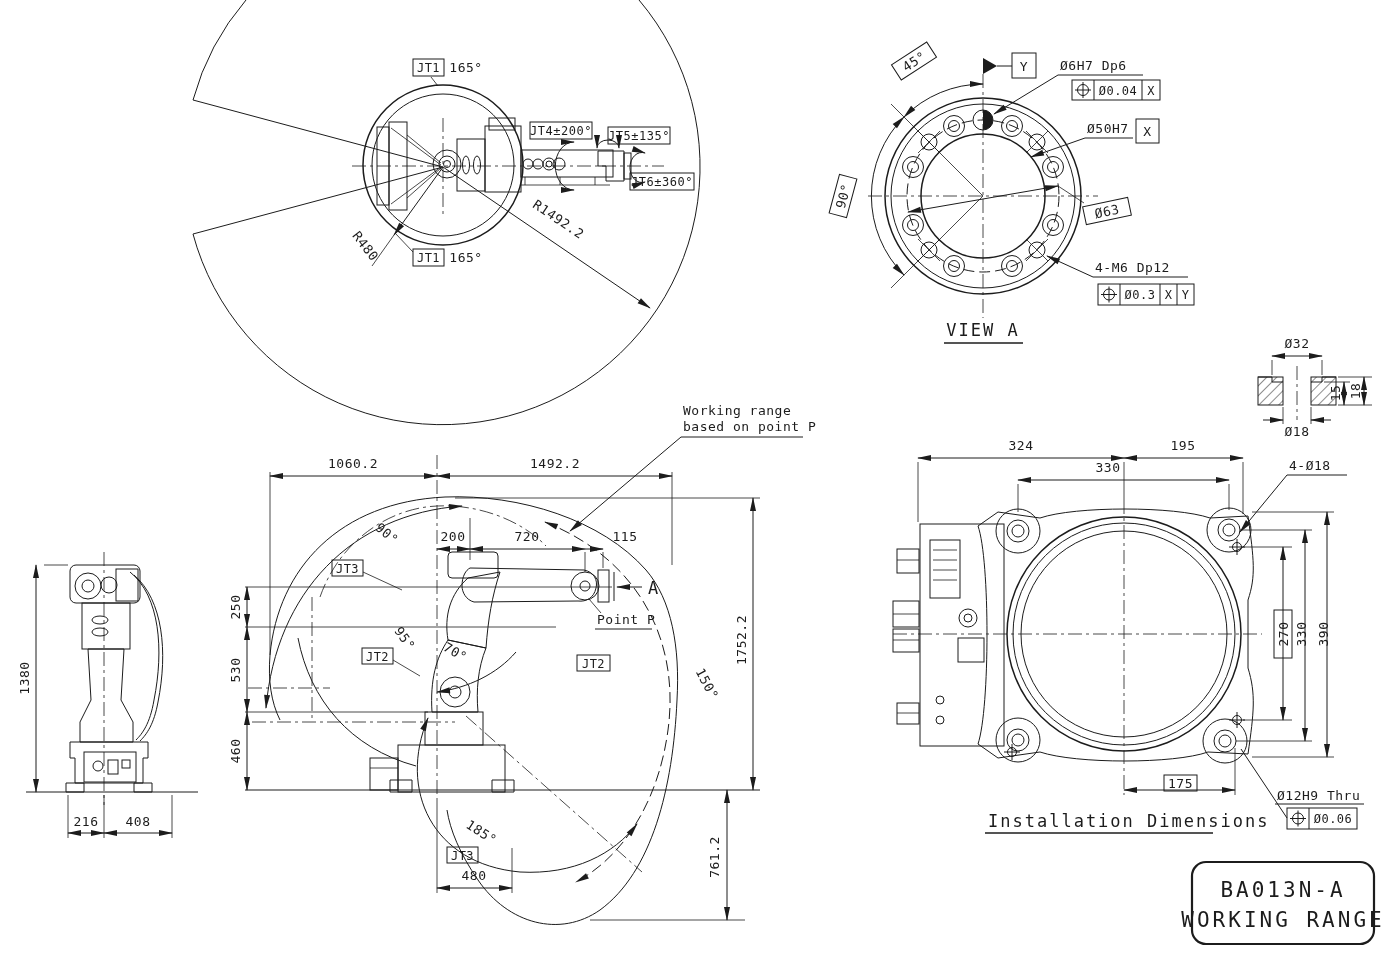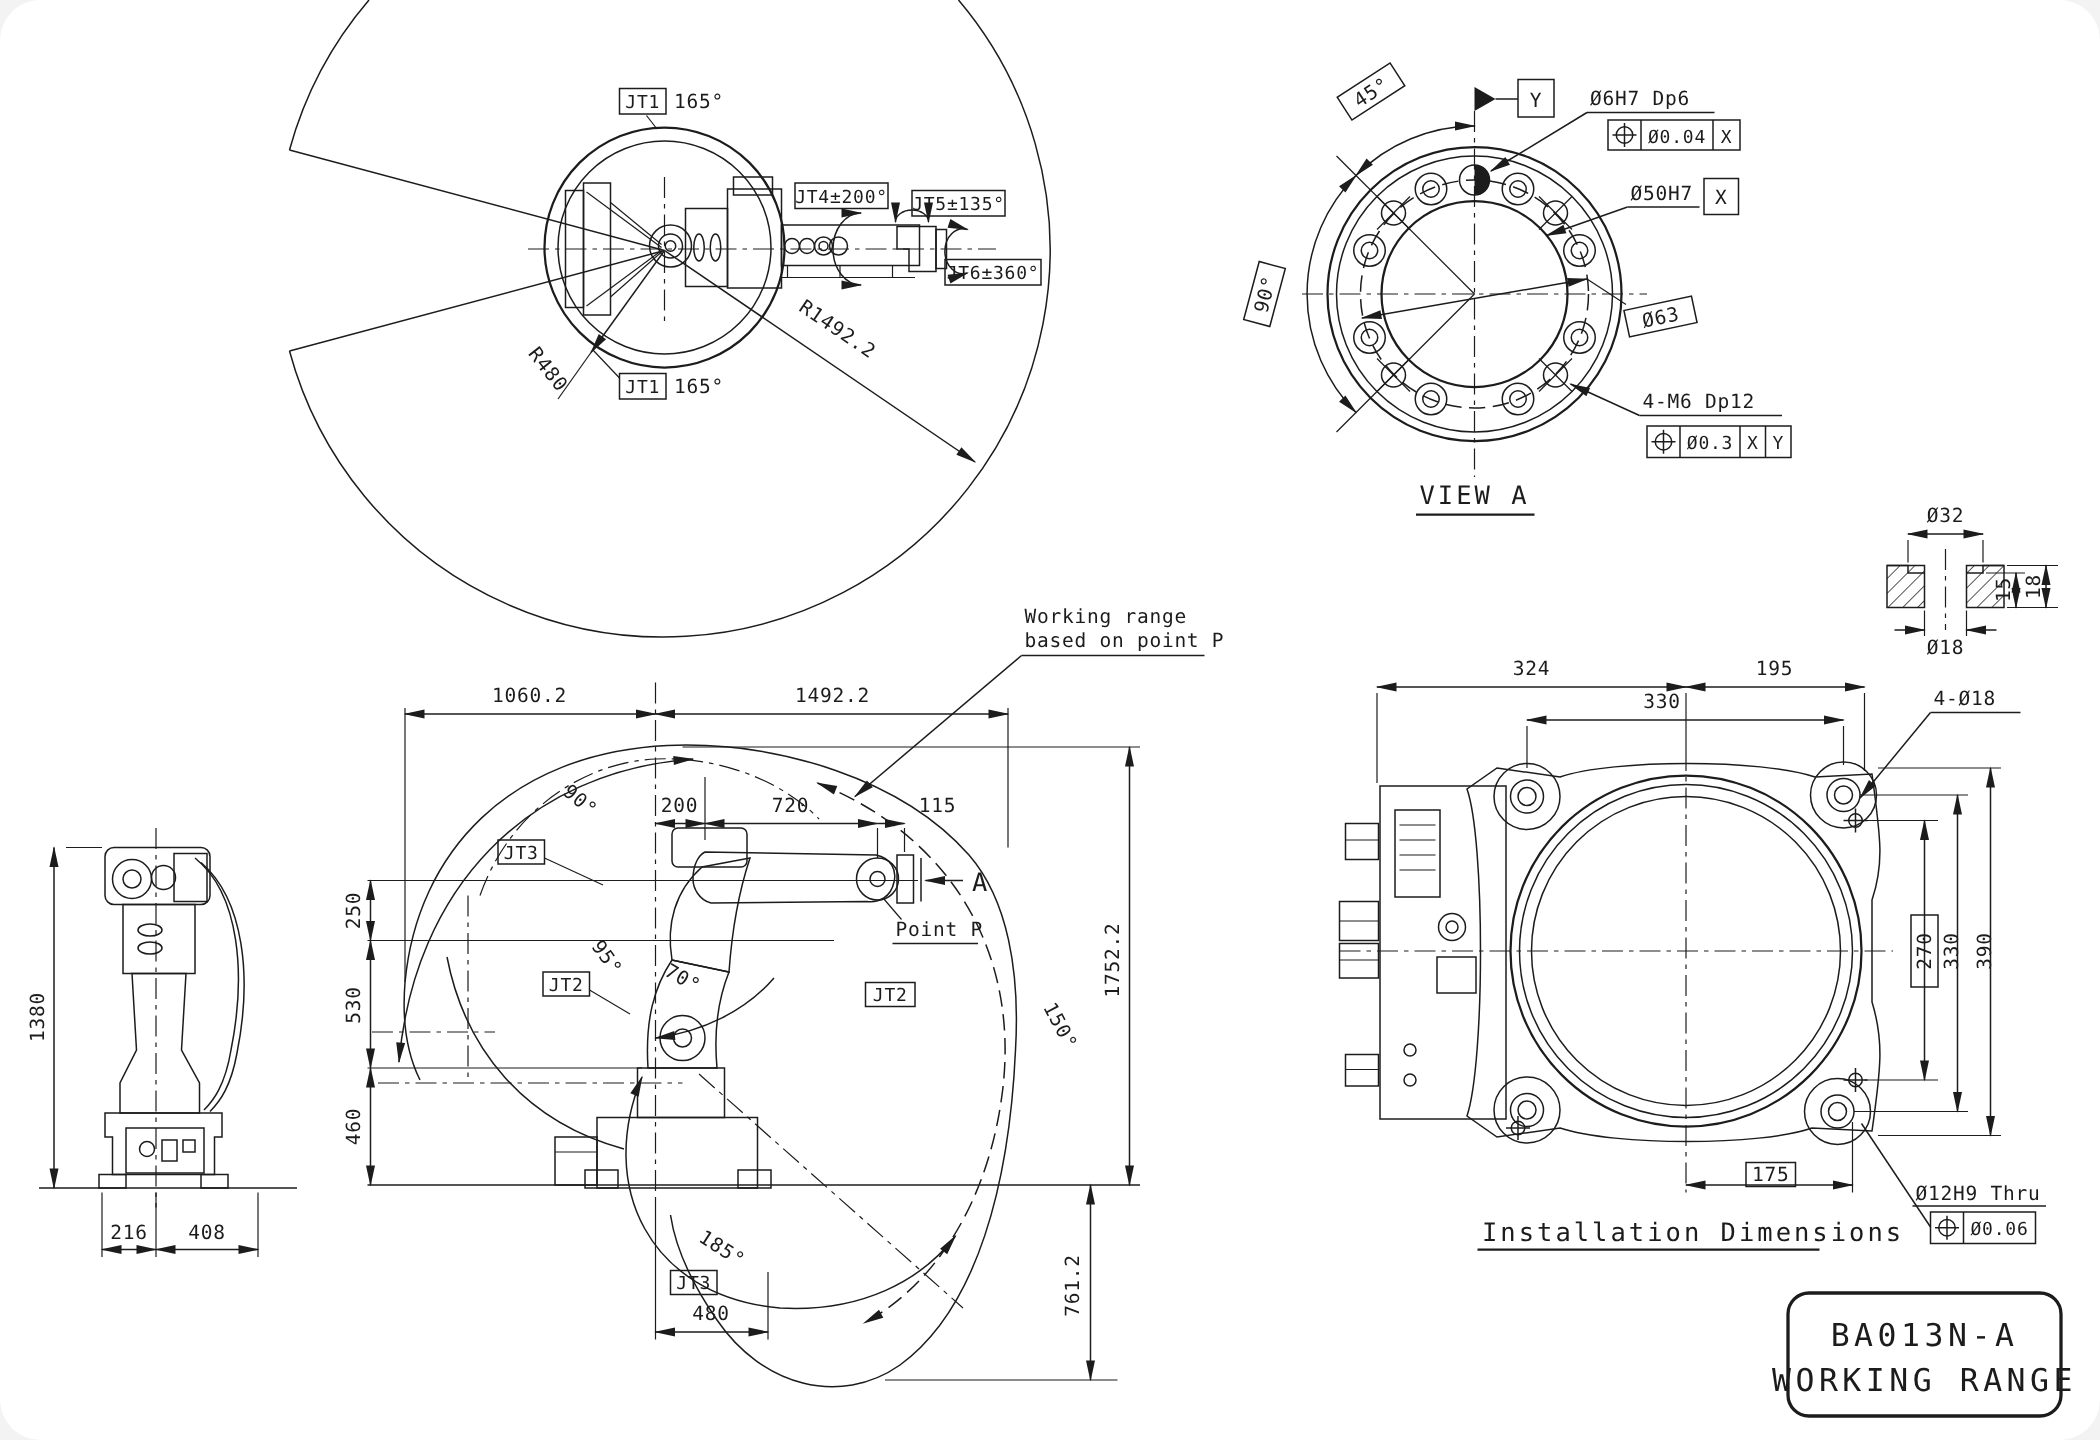--- a/index.html
+++ b/index.html
@@ -1,17 +1,17 @@
 <!DOCTYPE html>
 <html><head>
 <meta charset="utf-8">
 <style>
   html,body{margin:0;padding:0;background:#f3f3f3;}
   #stage{position:relative;width:1400px;height:960px;background:#ffffff;overflow:hidden;
-         font-family:"DejaVu Sans Mono",monospace;border-radius:27px;}
+         font-family:"DejaVu Sans Mono",monospace;}
   svg{position:absolute;left:0;top:0;}
   svg text{fill:#1c1c1c;font-family:"DejaVu Sans Mono",monospace;letter-spacing:0.5px;}
   .dim{font-size:13px;}
   .sm{font-size:12px;}
   .tag{font-size:12px;}
   .big{font-size:17px;letter-spacing:2px;}
   .tb{font-size:21px;letter-spacing:3px;}
   .ln{stroke:#1c1c1c;stroke-width:1;fill:none;}
   .ln2{stroke:#1c1c1c;stroke-width:1.5;fill:none;}
   .thin{stroke:#1c1c1c;stroke-width:0.8;fill:none;}

